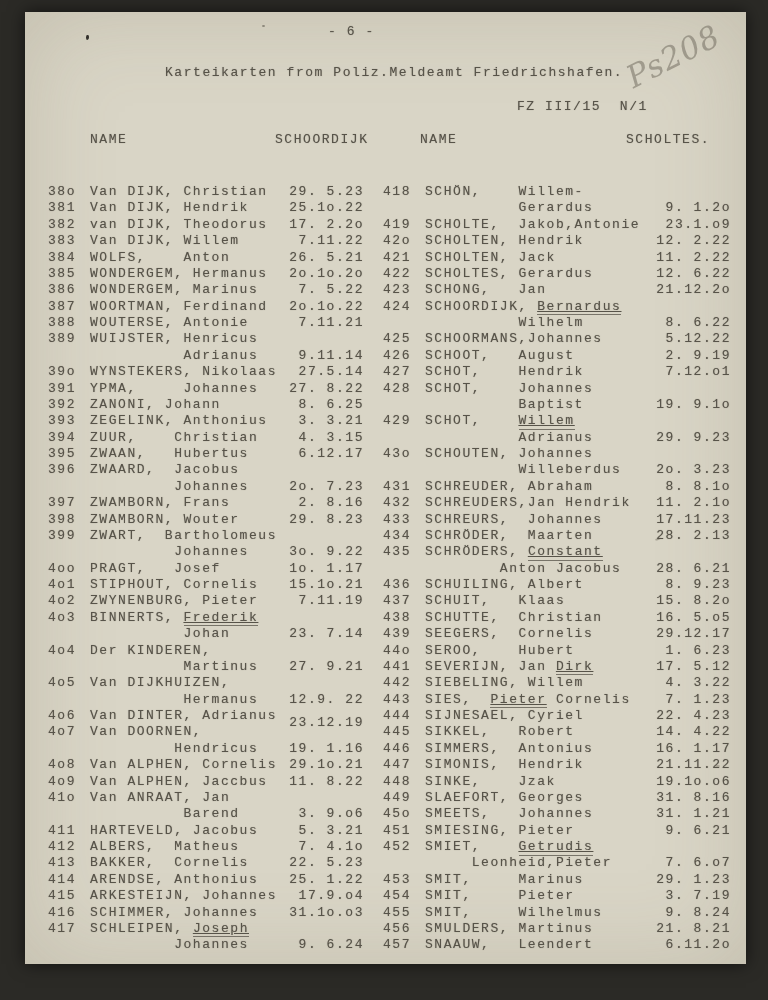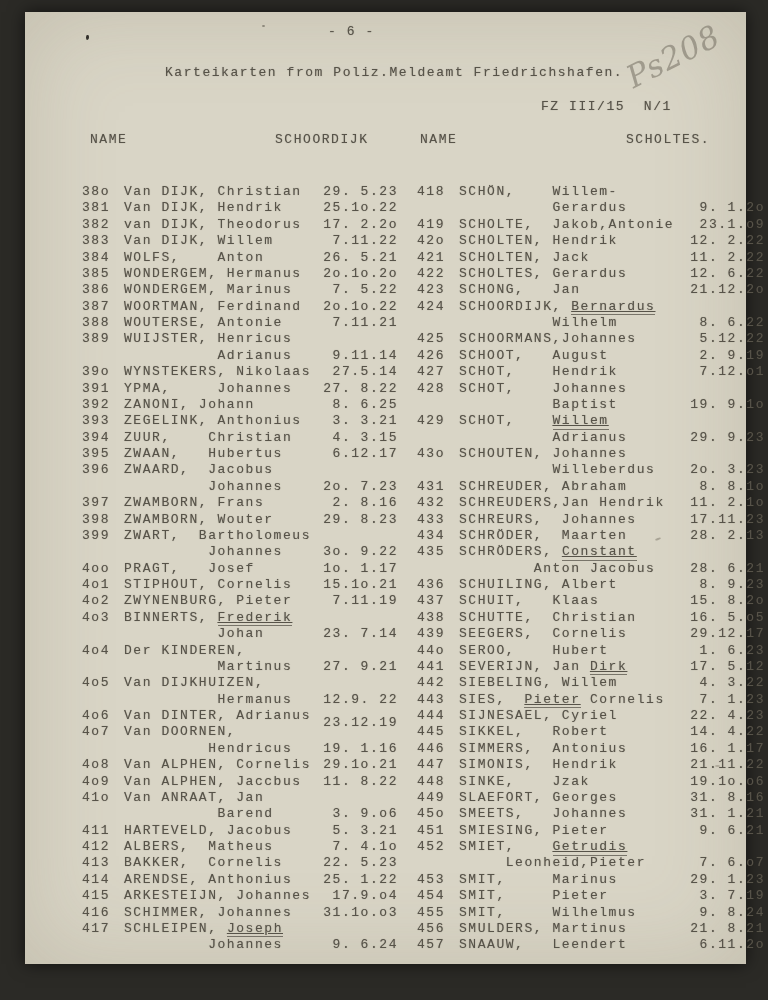--- a/index.html
+++ b/index.html
@@ -16,32 +16,32 @@
   }
   .tw{
     position:absolute;
     font-family:"Liberation Mono","DejaVu Sans Mono",monospace;
     font-size:13px;letter-spacing:1.55px;color:#575349;
     text-shadow:0 0 1px rgba(80,75,65,.45);
     white-space:pre;
   }
   .pageno{left:303px;top:12px;}
   .title{left:140px;top:53px;}
-  .ref{left:516px;top:87px;}
+  .ref{left:492px;top:87px;}
   .handwriting{
     position:absolute;left:598px;top:26px;
     font-family:"DejaVu Serif",serif;font-style:italic;
     font-size:31px;color:rgba(105,99,87,.5);
     transform:rotate(-27deg);letter-spacing:1px;
   }
   .h-name-l{left:65px;top:120px;}
   .h-bd-l{left:250px;top:120px;}
   .h-name-r{left:395px;top:120px;}
   .h-bd-r{left:601px;top:120px;}
-  .col{position:absolute;top:172px;margin-left:34px;}
+  .col{position:absolute;top:172px;}
   .col-left{left:23px;width:316px;}
   .col-right{left:358px;width:348px;}
   .row{display:flex;height:16.38px;line-height:16.38px;}
   .num{width:42px;flex:none;}
   .nm{flex:1;}
   .dt{width:78px;flex:none;text-align:right;}
   .dl .dt{position:relative;top:7px;}
   .u{border-bottom:1.3px solid rgba(87,83,74,.75);padding-bottom:.5px;text-decoration:underline;}
   .stray{position:absolute;left:61px;top:23px;width:3px;height:5px;
     background:#33312c;border-radius:50% 40% 60% 50%;}

